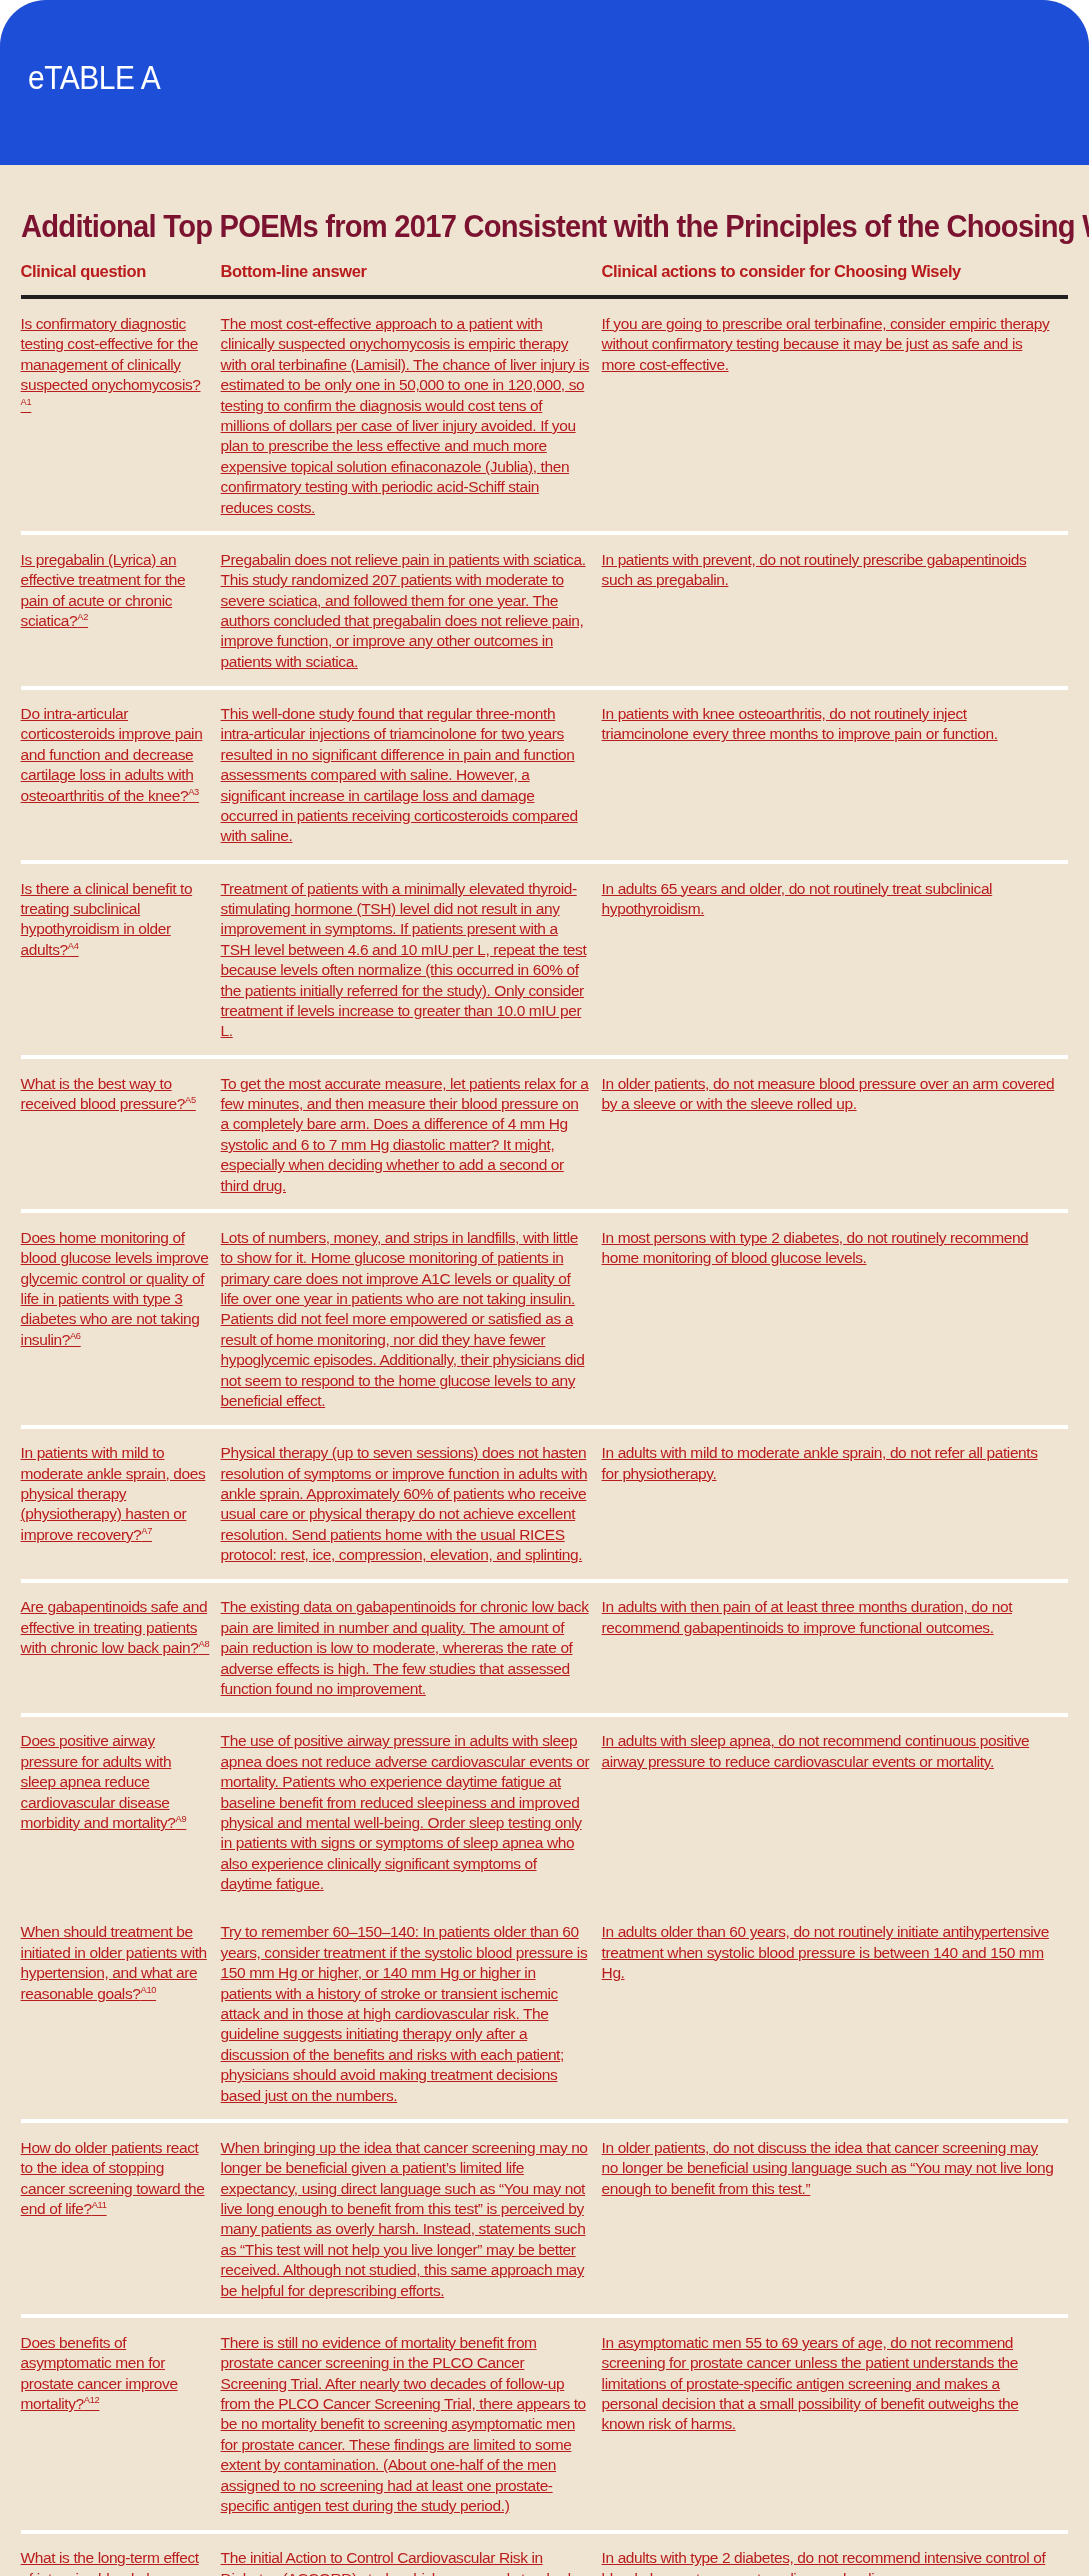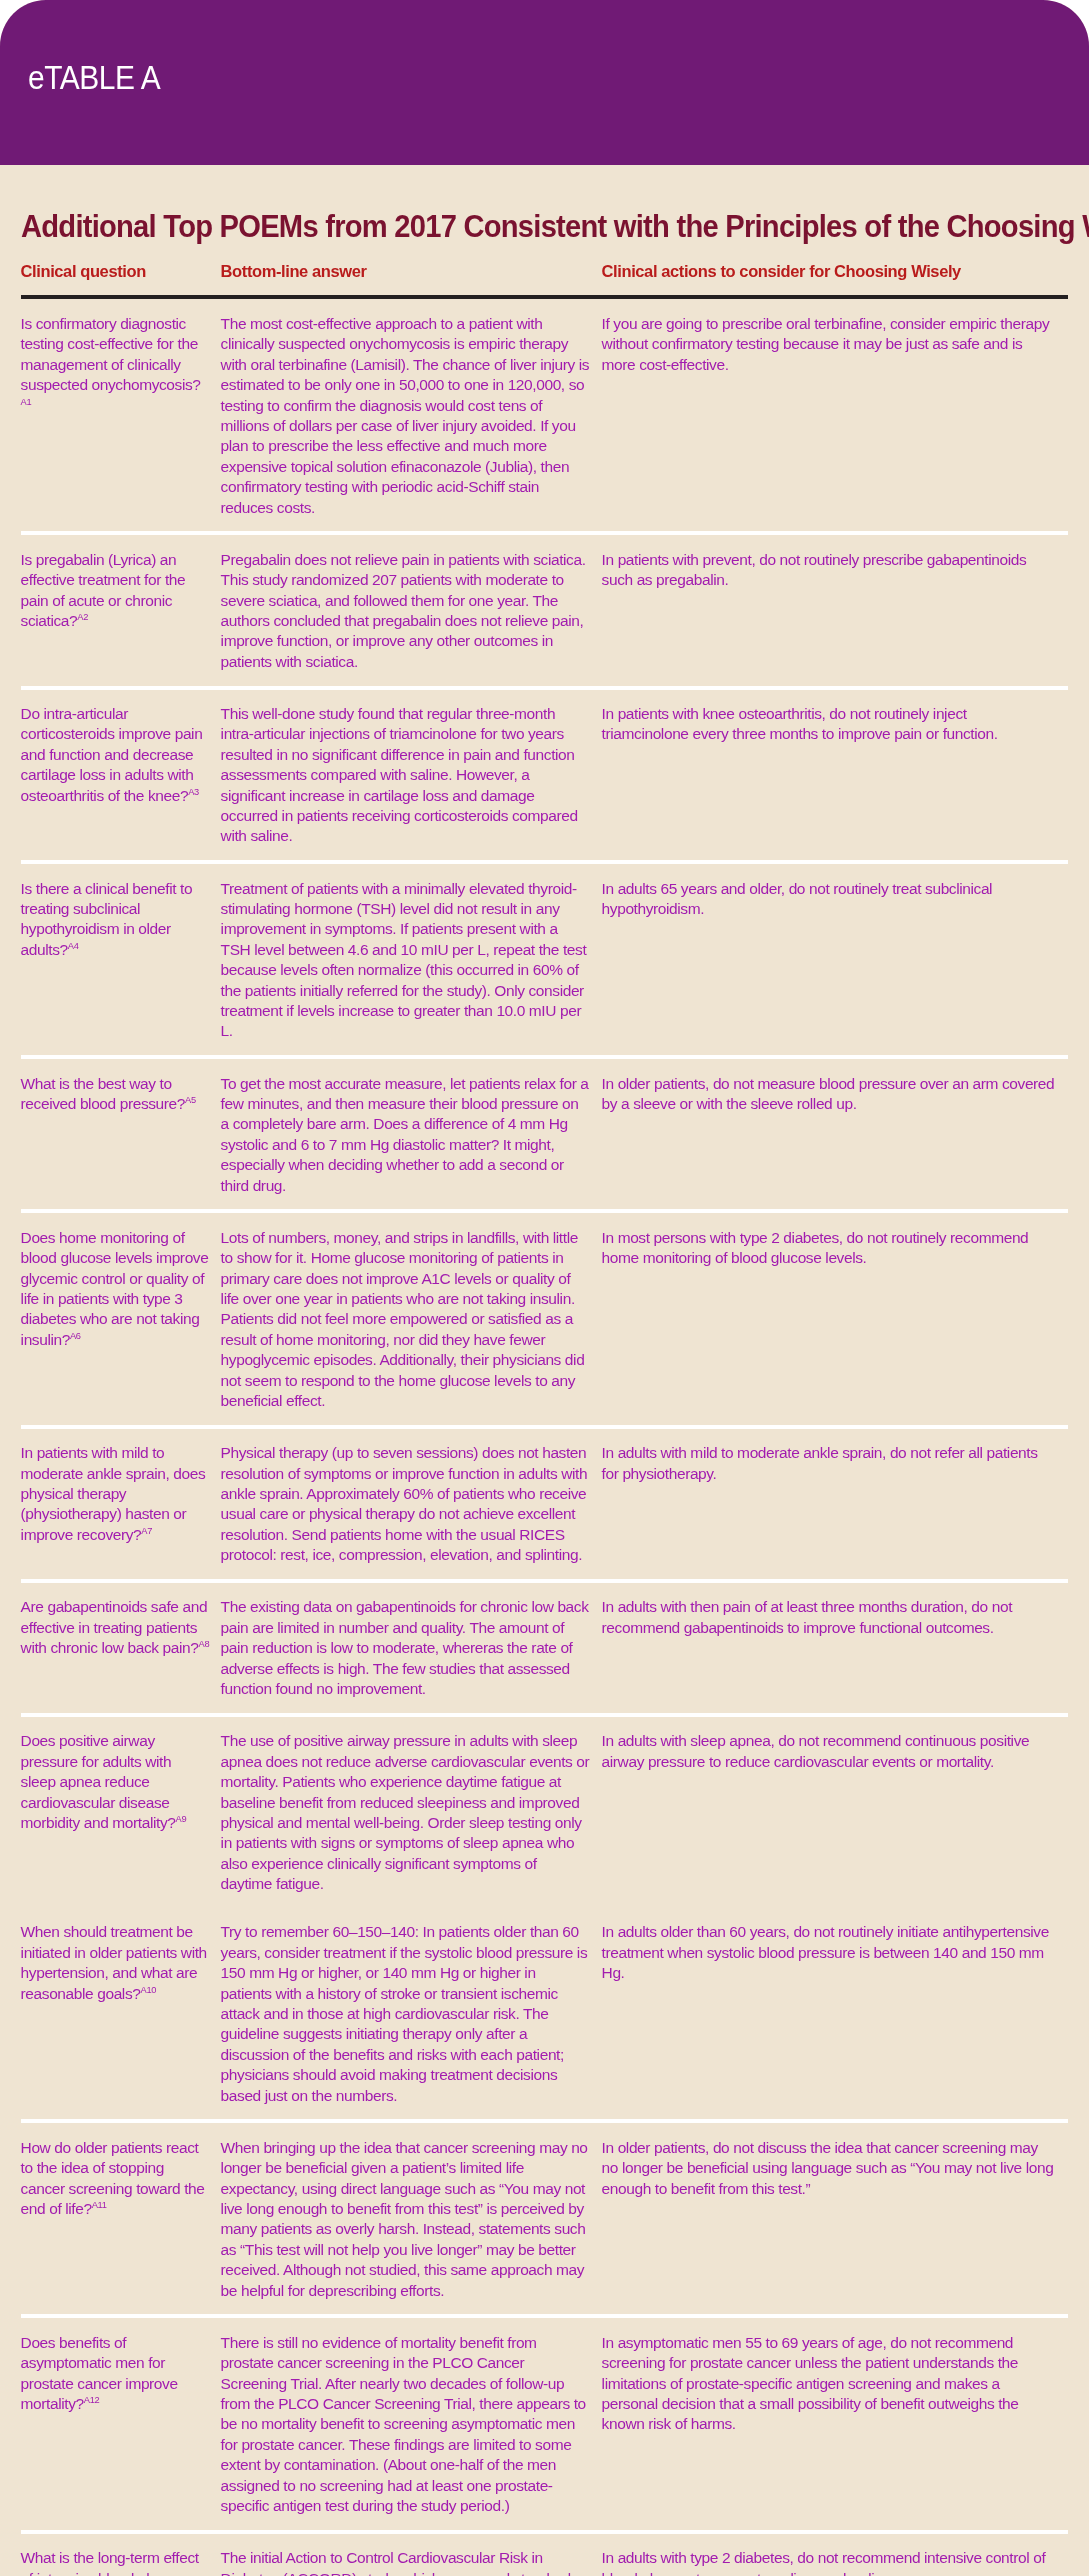--- a/index.html
+++ b/index.html
@@ -7,21 +7,21 @@
   .card {
     width: 1089px;
     min-height: 3179px;
     background: #efe4d2;
     border-radius: 46px 46px 31px 31px;
     overflow: hidden;
     box-sizing: border-box;
   }
   .band {
     height: 165px;
-    background: #701a75;
+    background: #1d4ed8;
     box-sizing: border-box;
     padding: 0 0 0 28px;
     display: flex;
     align-items: center;
   }
   .band-label {
     color: #ffffff;
     font-family: "Liberation Sans", sans-serif;
     font-size: 34px;
     letter-spacing: -0.5px;
@@ -54,21 +54,22 @@
     letter-spacing: -0.4px;
     color: #b91c1c;
     border-bottom: 4.1px solid #231f20;
   }
   td {
     vertical-align: top;
     font-size: 15.5px;
     line-height: 20.4px;
     padding: 14.4px 11.3px 13.4px 0;
     letter-spacing: -0.4px;
-    color: #a21caf;
+    color: #b91c1c;
+    text-decoration: underline;
   }
   tr.sep td { border-bottom: 4.6px solid #ffffff; }
   tr.nosep td { border-bottom: none; }
   sup { font-size: 9.3px; line-height: 0; vertical-align: 6.2px; letter-spacing: -0.3px; }
 </style>
 </head>
 <body>
 
 <div class="card">
   <div class="band">

